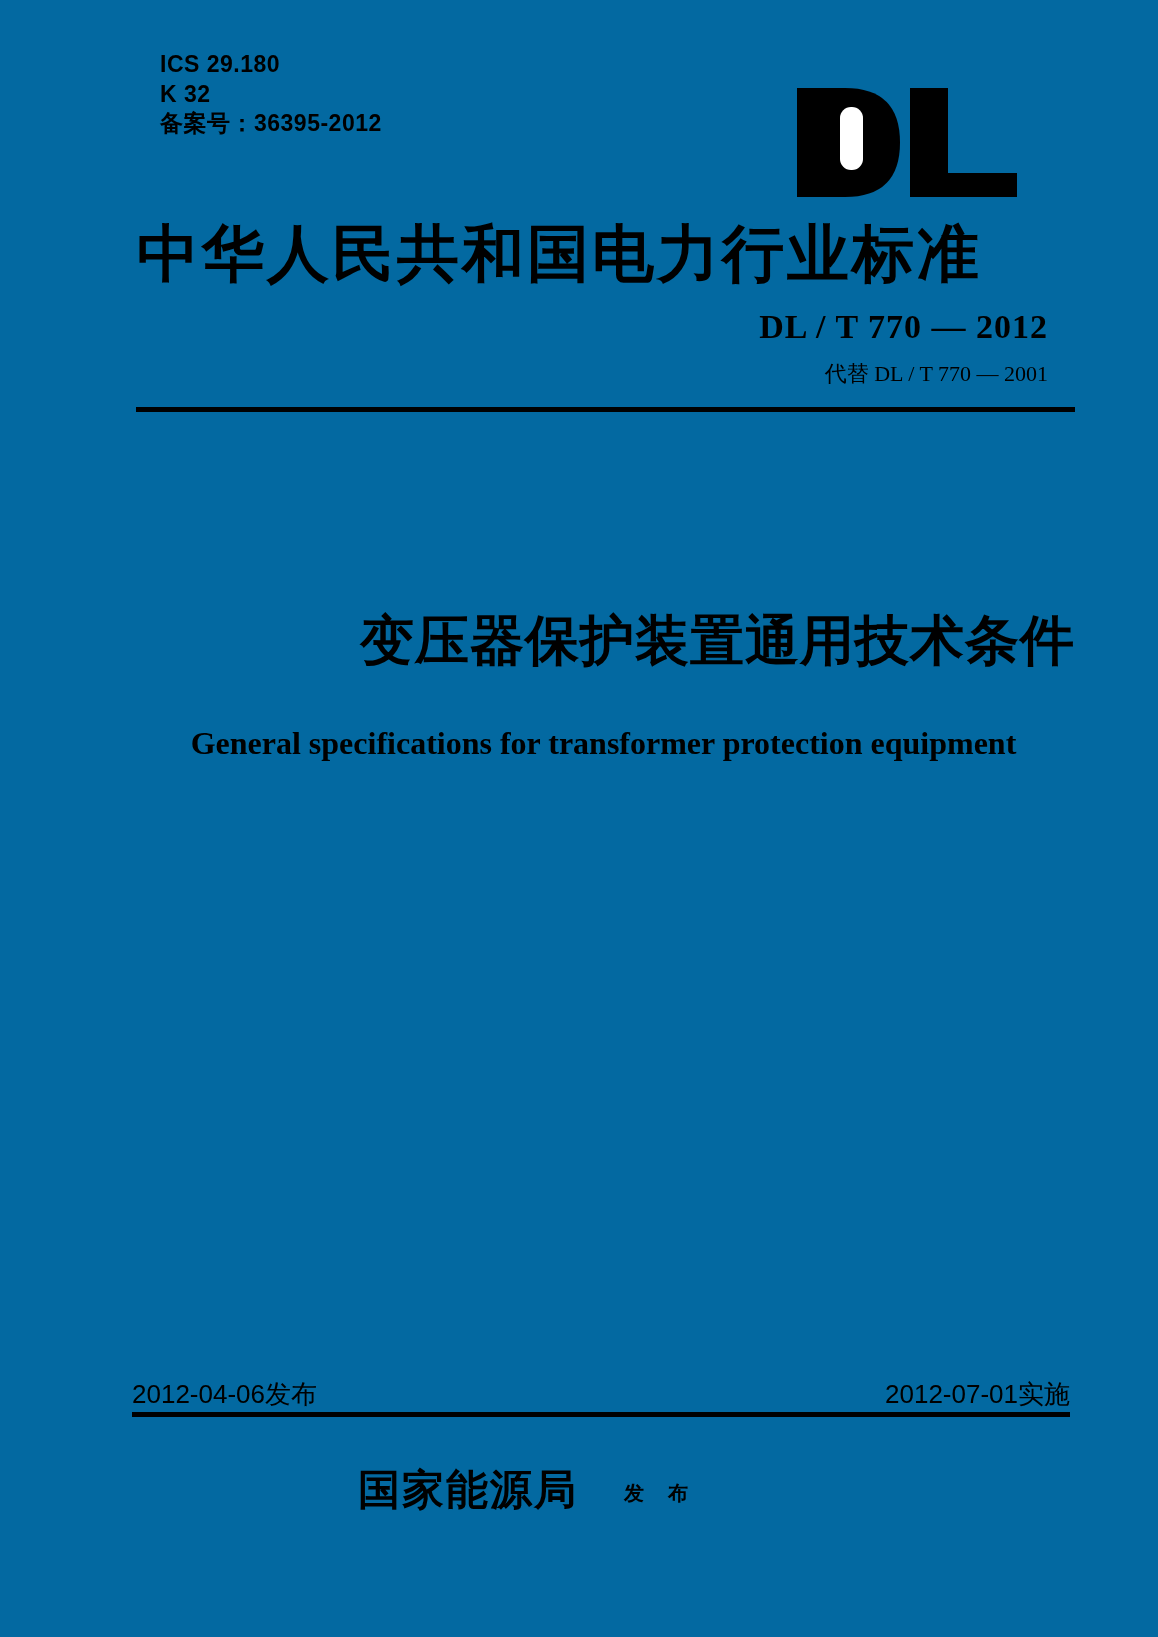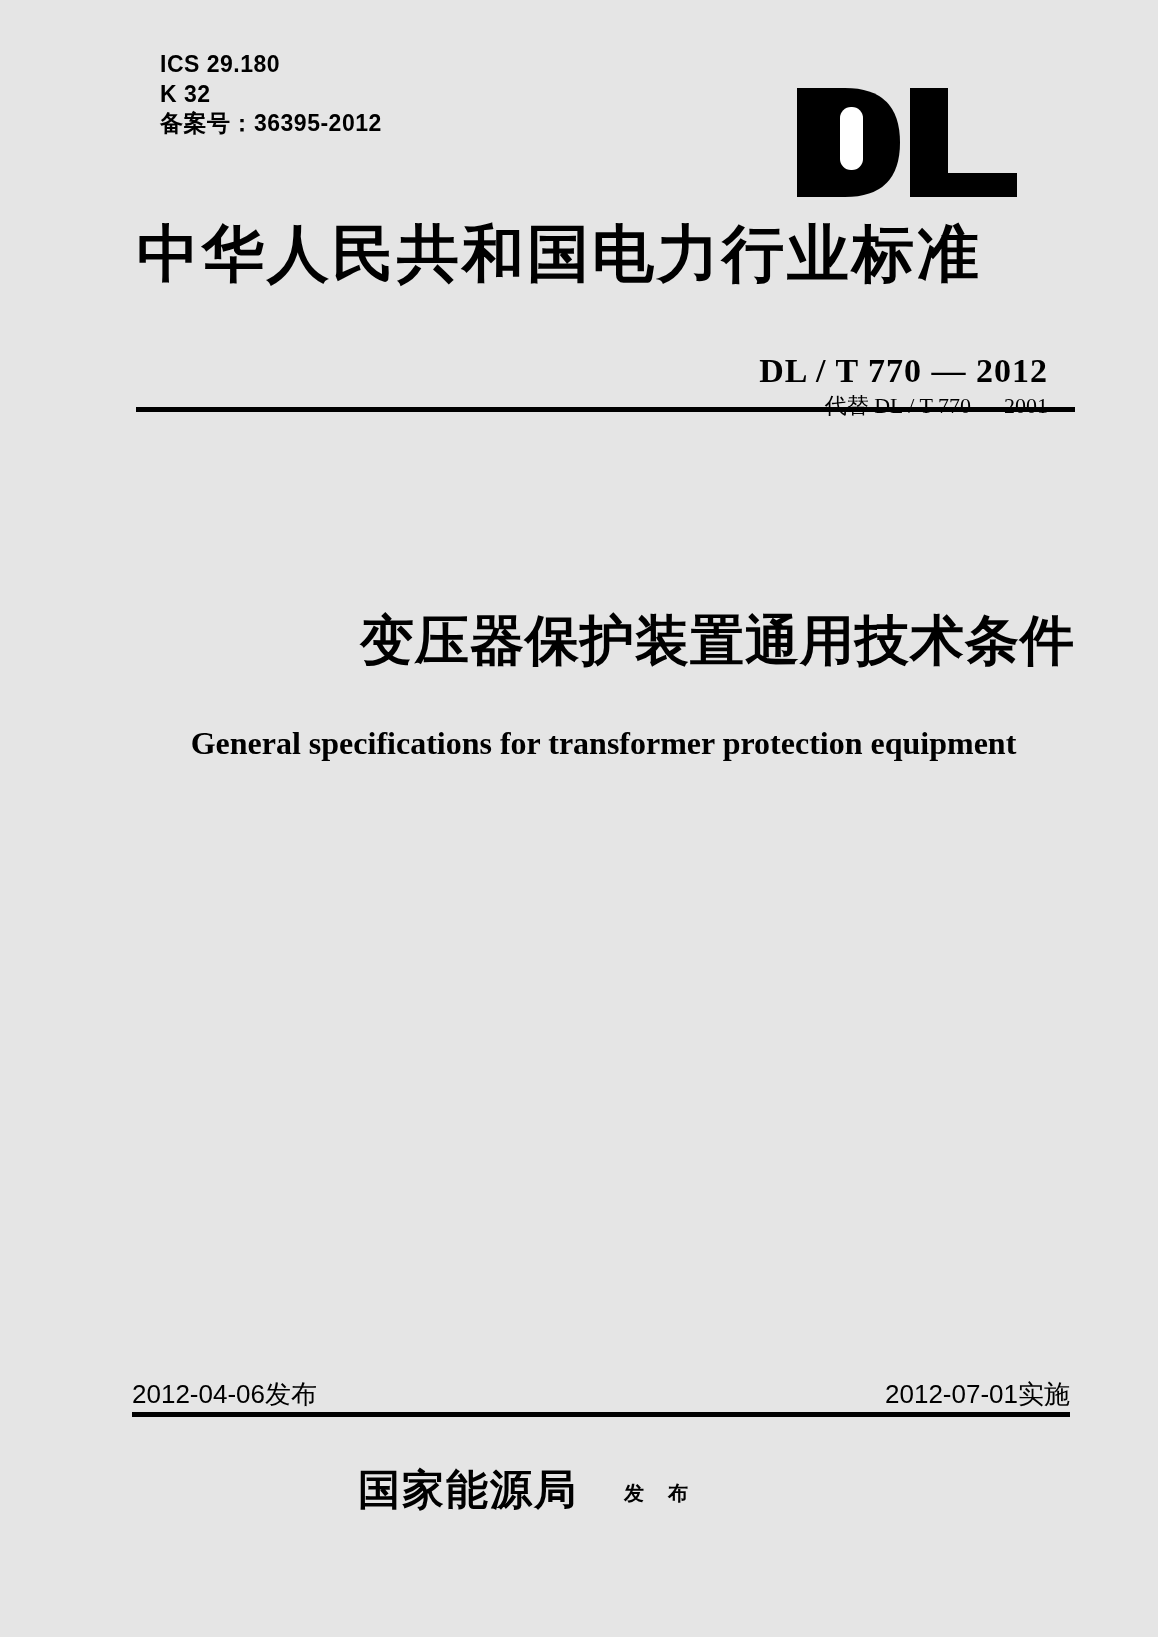--- a/index.html
+++ b/index.html
@@ -1,20 +1,20 @@
 <!DOCTYPE html>
 <html lang="zh"><head>
 <meta charset="utf-8">
 <style>
   html, body { margin: 0; padding: 0; background: #ffffff; }
   .page {
     position: relative;
     width: 1158px;
     height: 1637px;
-    background: #e5e5e5;
+    background: #0369a1;
     color: #000;
     font-family: "Liberation Sans", sans-serif;
     overflow: hidden;
   }
 
   
   .meta-block {
     position: absolute;
     left: 160px;
     top: 50px;
@@ -56,27 +56,26 @@
     top: 308px;
     text-align: right;
     font-family: "Liberation Serif", serif;
     white-space: nowrap;
   }
   .number-block .std-no {
     font-size: 34px;
     font-weight: bold;
     letter-spacing: 1px;
     line-height: 38px;
-    margin-top: 44px;
   }
   .number-block .replaces {
     font-size: 22px;
     font-weight: normal;
     line-height: 27px;
-    margin-top: 2px;
+    margin-top: 14px;
   }
 
   .rule {
     position: absolute;
     height: 5px;
     background: #000;
   }
   .rule-top { left: 136px; width: 939px; top: 407px; }
   .rule-bottom { left: 132px; width: 938px; top: 1412px; }
 

